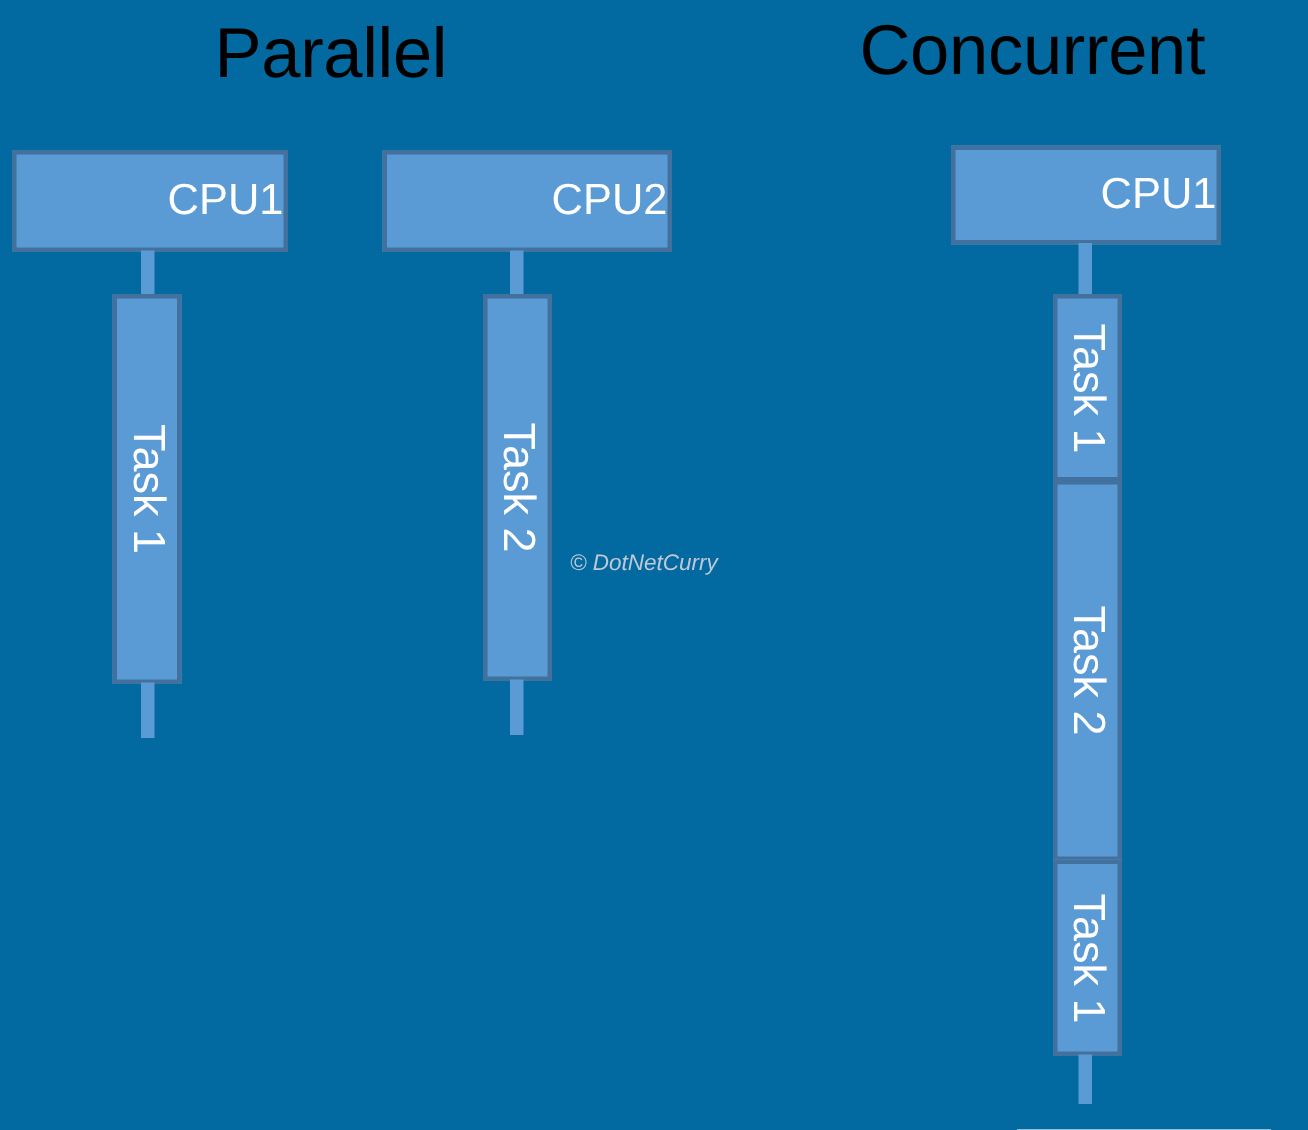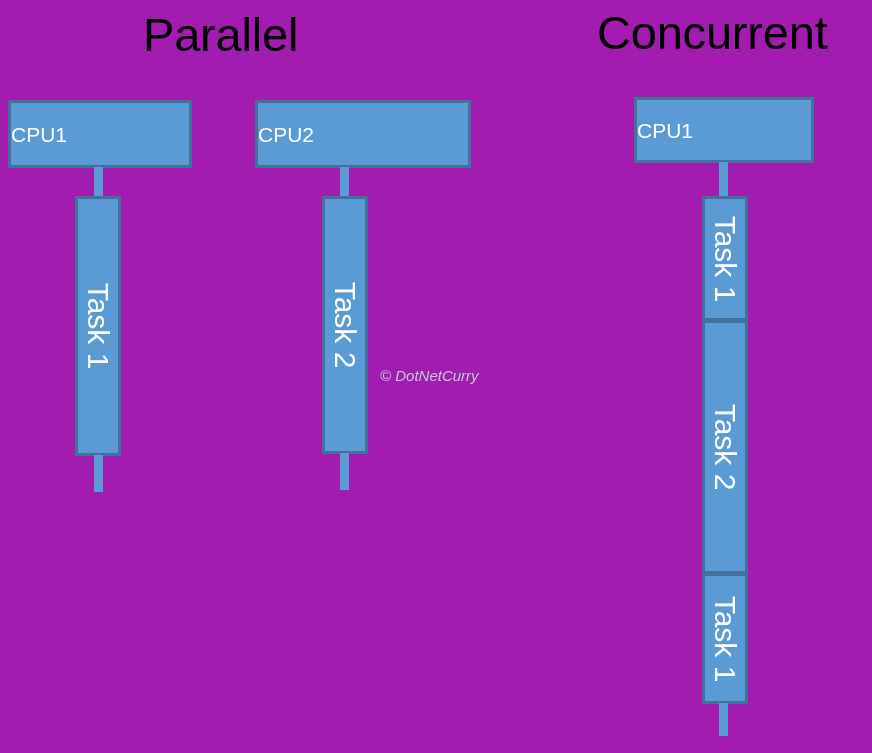--- a/index.html
+++ b/index.html
@@ -8,21 +8,21 @@
     padding: 0;
     background: #ffffff;
   }
   body {
     font-family: "Liberation Sans", sans-serif;
   }
   #canvas {
     position: relative;
     width: 872px;
     height: 753px;
-    background: #a21caf;
+    background: #0369a1;
     overflow: hidden;
   }
   .title {
     position: absolute;
     font-size: 47px;
     line-height: 1;
     color: #000000;
     white-space: nowrap;
     font-weight: 400;
     letter-spacing: -0.2px;
@@ -32,23 +32,23 @@
     box-sizing: border-box;
     background: #5B9BD5;
     border: 3px solid #41719C;
   }
   .box-label {
     position: absolute;
     left: 0;
     right: 0;
     top: 50%;
     transform: translateY(-50%);
-    text-align: left;
+    text-align: right;
     color: #FFFFFF;
-    font-size: 21px;
+    font-size: 29px;
     line-height: 1;
     white-space: nowrap;
   }
   .vbar {
     position: absolute;
     box-sizing: border-box;
     background: #5B9BD5;
     border: 3px solid #41719C;
   }
   .vbar-label {
@@ -84,32 +84,32 @@
 
   <div class="box" style="left:8px; top:100px; width:184px; height:68px;">
     <div class="box-label">CPU1</div>
   </div>
   <div class="connector" style="left:94px; top:167px; width:9px; height:30px;"></div>
   <div class="vbar" style="left:75px; top:196px; width:46px; height:260px;">
     <div class="vbar-label">Task 1</div>
   </div>
   <div class="connector" style="left:94px; top:455px; width:9px; height:37px;"></div>
 
-  <div class="box" style="left:255px; top:100px; width:216px; height:68px;">
+  <div class="box" style="left:255px; top:100px; width:193px; height:68px;">
     <div class="box-label">CPU2</div>
   </div>
   <div class="connector" style="left:340px; top:167px; width:9px; height:30px;"></div>
   <div class="vbar" style="left:322px; top:196px; width:46px; height:258px;">
     <div class="vbar-label">Task 2</div>
   </div>
   <div class="connector" style="left:340px; top:453px; width:9px; height:37px;"></div>
 
   <div class="watermark" style="left:380px; top:368px;">© DotNetCurry</div>
 
-  <div class="title" style="left:597px; top:9px;">Concurrent</div>
+  <div class="title" style="left:573px; top:9px;">Concurrent</div>
 
   <div class="box" style="left:634px; top:97px; width:180px; height:66px;">
     <div class="box-label">CPU1</div>
   </div>
   <div class="connector" style="left:719px; top:162px; width:9px; height:35px;"></div>
 
   <div class="vbar" style="left:702px; top:196px; width:46px; height:125px;">
     <div class="vbar-label">Task 1</div>
   </div>
   <div class="vbar" style="left:702px; top:320px; width:46px; height:254px;">

